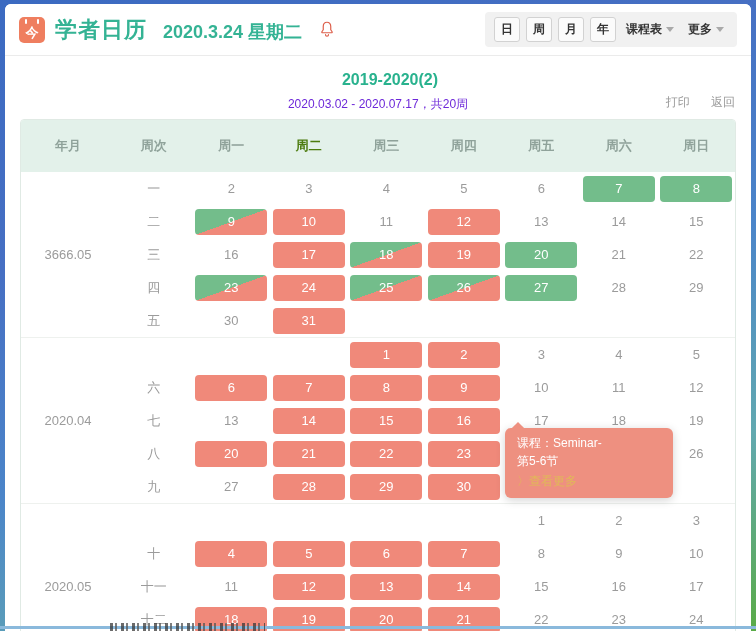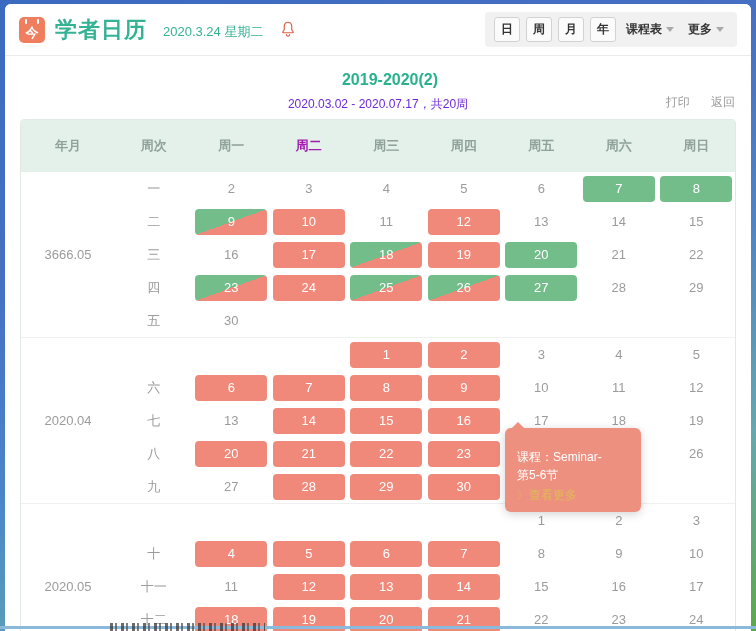--- a/index.html
+++ b/index.html
@@ -20,21 +20,21 @@
   }
   .app-icon {
     width:26px; height:26px; background:#ef7e5f; border-radius:5px;
     position:relative; flex:0 0 auto;
     display:flex; align-items:flex-end; justify-content:center;
   }
   .app-icon .ring { position:absolute; top:2px; width:2px; height:5px; background:#fff; border-radius:1px; }
   .app-icon .ring.l { left:6px; } .app-icon .ring.r { right:6px; }
   .app-icon .glyph { color:#fff; font-size:13px; font-weight:bold; line-height:1; margin-bottom:4px; }
   .app-title { color:#34b394; font-size:22px; font-weight:bold; margin-left:10px; letter-spacing:1px; }
-  .app-date { color:#34b394; font-size:13px; font-weight:normal; margin-left:16px; margin-top:4px; }
+  .app-date { color:#34b394; font-size:18px; font-weight:bold; margin-left:16px; margin-top:4px; }
   .bell { margin-left:16px; margin-top:2px; cursor:pointer; }
   .spacer { flex:1; }
   .btn-group {
     background:#f1f1f1; border-radius:4px; padding:5px 9px;
     display:flex; align-items:center; gap:6px;
   }
   .vbtn {
     min-width:26px; height:25px; padding:0 6px;
     background:#fbfbfb; border:1px solid #d2d2d2; border-radius:3px;
     font-family:inherit; font-size:12px; font-weight:bold; color:#333; cursor:pointer;
@@ -53,38 +53,38 @@
   .sem-actions a { color:#9a9a9a; text-decoration:none; margin-left:14px; cursor:pointer; }
   
   .cal-table {
     margin:0 15px; border:1px solid #e0eae4; border-radius:4px; overflow:hidden; background:#fff;
   }
   .cal-head {
     display:grid; grid-template-columns:94px repeat(8,1fr);
     height:52px; background:#e3f1ea; align-items:center; text-align:center;
     color:#8fa29a; font-size:13px; font-weight:bold;
   }
-  .cal-head .hl { color:#a21caf; }
+  .cal-head .hl { color:#4d7c0f; }
   .month-section { }
   .month-section + .month-section { border-top:1px solid #eef1ee; }
   .cal-row { display:grid; grid-template-columns:94px repeat(8,1fr); height:33px; align-items:center; }
   .month-cell, .week-cell { text-align:center; color:#9b9b9b; font-size:13px; }
   .day-slot { text-align:center; }
   .pill {
     width:72px; height:26px; line-height:26px; border-radius:4px;
     margin:0 auto; text-align:center; font-size:13px; cursor:pointer;
   }
   .pill.none { color:#9b9b9b; }
   .pill.red   { background:#f0897a; color:#fff; }
   .pill.green { background:#73bd8b; color:#fff; }
   .pill.split { background:linear-gradient(to bottom right, #73bd8b 50%, #f0897a 50%); color:#fff; }
   
   .tooltip {
-    position:absolute; left:500px; top:424px; width:136px; min-height:70px;
-    background:#ee9080; border-radius:6px; padding:20px 12px 8px;
+    position:absolute; left:500px; top:424px; width:168px; min-height:70px;
+    background:#ee9080; border-radius:6px; padding:6px 12px 8px;
     color:#fff; font-size:12px; line-height:1.5; z-index:10;
     box-shadow:0 2px 10px rgba(0,0,0,.18);
   }
   .tt-arrow {
     position:absolute; left:8px; top:-4px; width:10px; height:10px;
     background:#ee9080; transform:rotate(45deg);
   }
   .tt-more { color:#e0ba56; text-decoration:none; display:inline-block; margin-top:2px; cursor:pointer; }
   
   .scan-line { position:absolute; left:0; right:0; bottom:2px; height:3px; background:#8ab9dc; z-index:20; }
@@ -252,20 +252,23 @@
             <div class="day-slot">
               <div class="pill none">29</div>
             </div>
           </div>
           <div class="cal-row">
             <div class="month-cell"></div>
             <div class="week-cell">五</div>
             <div class="day-slot">
               <div class="pill none">30</div>
             </div>
+            <div class="day-slot">
+              <div class="pill red">31</div>
+            </div>
             <div class="day-slot"></div>
             <div class="day-slot"></div>
             <div class="day-slot"></div>
             <div class="day-slot"></div>
             <div class="day-slot"></div>
           </div>
         </div>
         <div class="month-section">
           <div class="cal-row">
             <div class="month-cell"></div>

